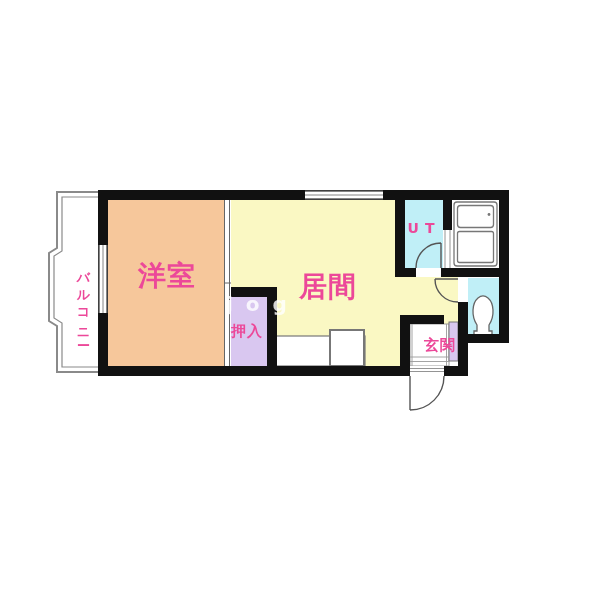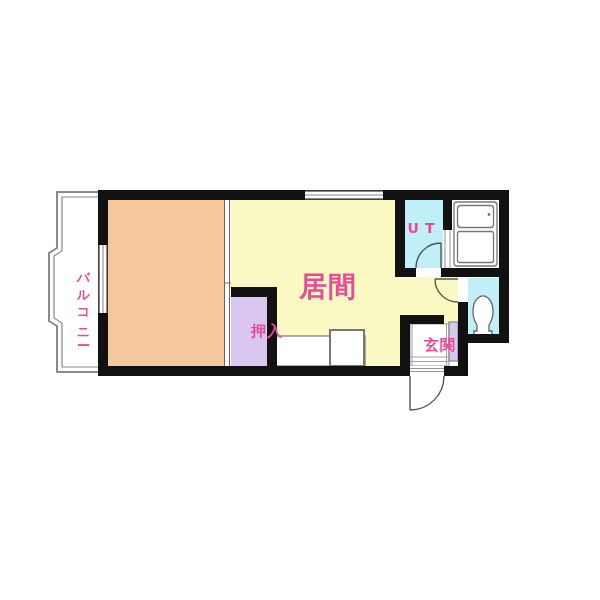--- a/index.html
+++ b/index.html
@@ -95,24 +95,26 @@
 
     <path d="M435,279 L458,279 M435,279 C435,292 445,302 458,302" stroke="#555" stroke-width="1.4" fill="none"></path>
 
     <g>
       <rect x="410" y="366" width="34" height="10" fill="#ffffff"></rect>
       <path d="M410,368.5 H444 M410,371.5 H444" stroke="#888" stroke-width="0.9" fill="none"></path>
     </g>
     <path d="M410,376 L410,410 M444,376 C444,395 429,410 410,410" stroke="#555" stroke-width="1.4" fill="none"></path>
   </svg>
 
+  <div class="lbl lbl-room" style="left:117px;top:261px;width:100px;">洋室</div>
 
   <div class="lbl lbl-room" style="left:278px;top:272px;width:100px;">居間</div>
 
-  <div class="lbl lbl-small" style="left:223px;top:323px;width:60px;text-align:right;">押入</div>
+  <div class="lbl lbl-small" style="left:217px;top:323px;width:60px;">押入</div>
 
   <div class="lbl lbl-ut" style="left:398px;top:221px;width:52px;">UT</div>
 
   <div class="lbl lbl-small" style="left:415px;top:337px;width:50px;">玄関</div>
 
   <div class="lbl lbl-vert" style="left:74px;top:248px;height:110px;width:16px;">バルコニー</div>
 
+  <div class="watermark">jog</div>
 </div>
 
 </body></html>

